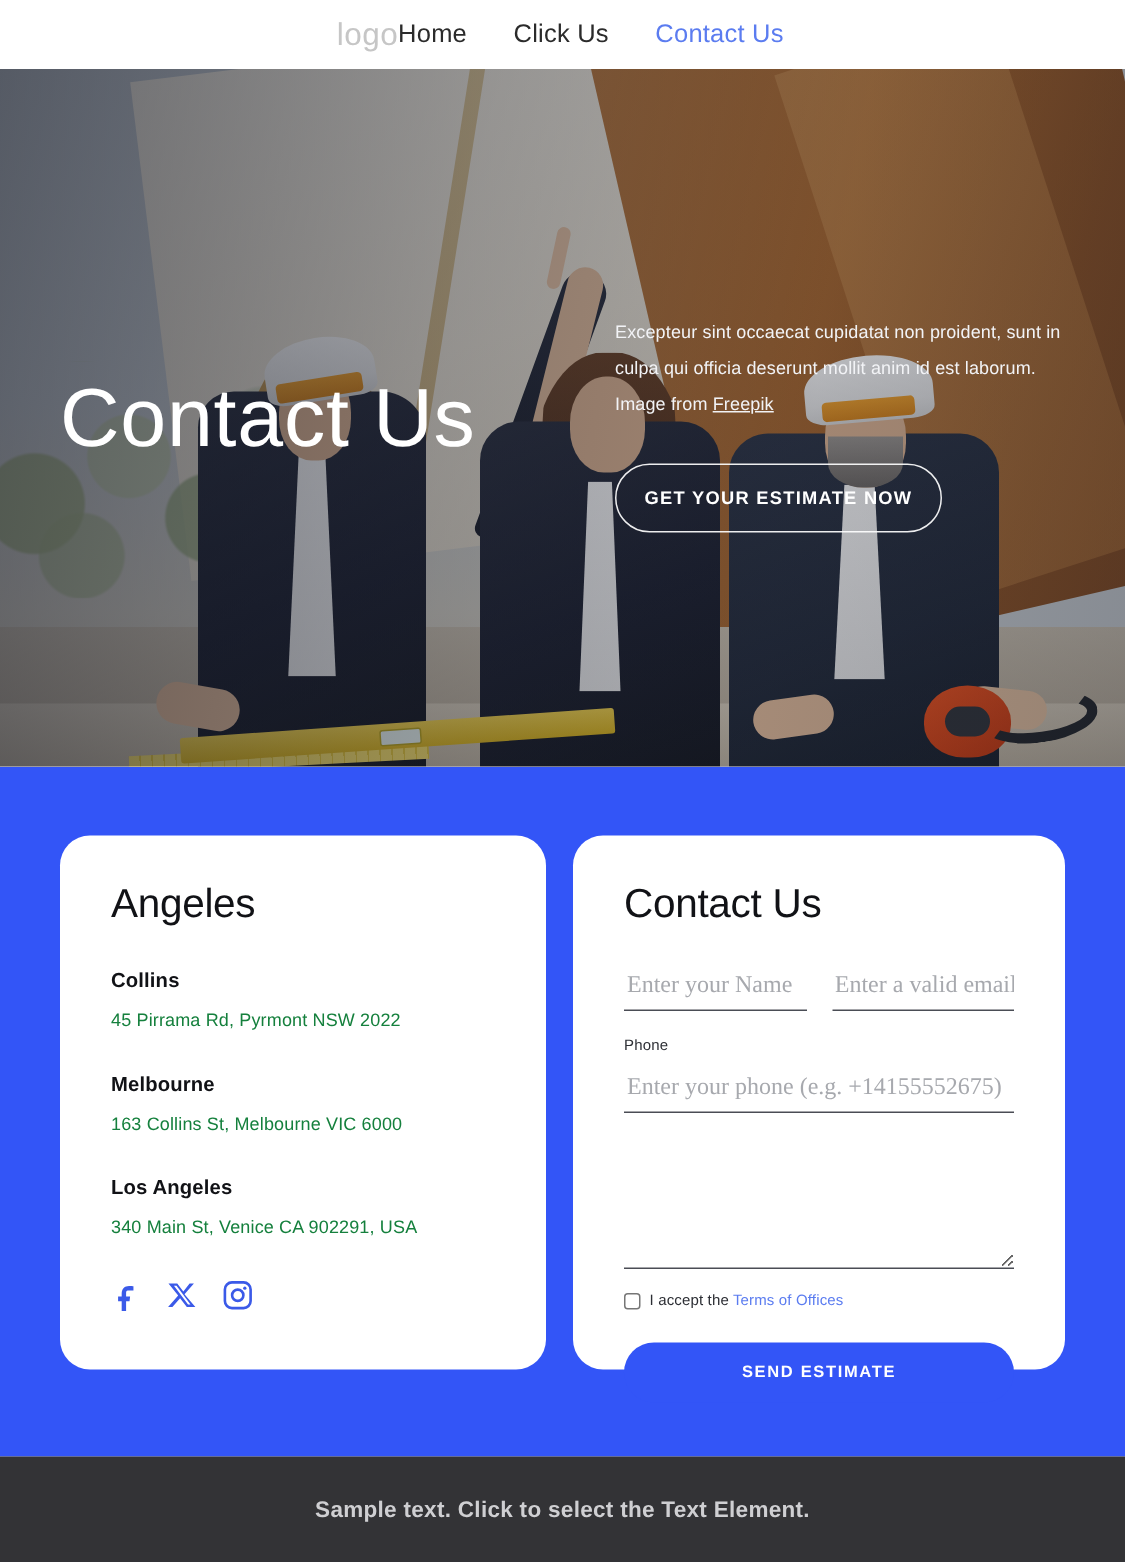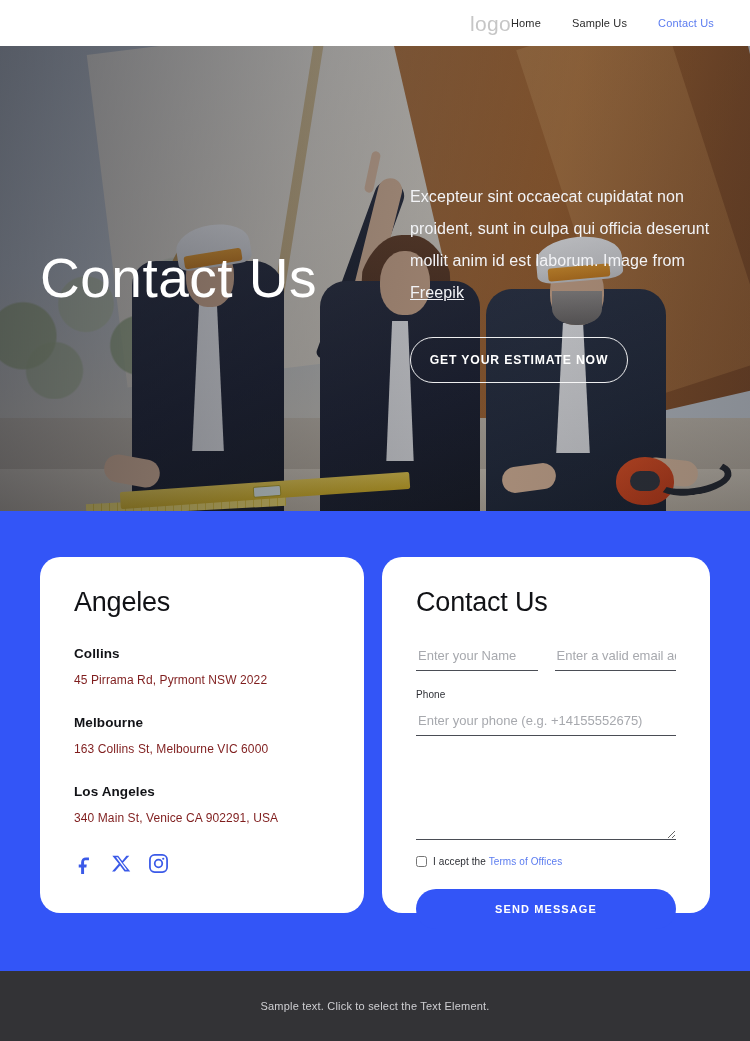--- a/index.html
+++ b/index.html
@@ -17,35 +17,35 @@
   }
 
   .page { width: 750px; height: 1041px; position: relative; }
 
   
   .site-header {
     height: 46px;
     background: #ffffff;
     display: flex;
     align-items: center;
-    justify-content: flex-end;
+    justify-content: center;
     padding: 0 36px 0 33px;
     position: relative;
     z-index: 20;
   }
   .logo {
     font-size: 21px;
     color: #c6c6c6;
     letter-spacing: .3px;
     font-weight: 400;
     line-height: 1;
   }
   .nav { display: flex; align-items: center; gap: 31px; }
   .nav-link {
-    font-size: 11px;
+    font-size: 17px;
     color: #2b2b2b;
     text-decoration: none;
     letter-spacing: .15px;
     white-space: nowrap;
   }
   .nav-link.active { color: #5b7cf0; }
 
   
   .hero {
     position: relative;
@@ -245,21 +245,21 @@
   .hero-left { width: 370px; }
   .hero-title {
     font-size: 55px;
     font-weight: 300;
     color: #ffffff;
     letter-spacing: .5px;
     line-height: 1.05;
   }
   .hero-right { width: 300px; padding-top: 6px; }
   .hero-text {
-    font-size: 16px;
+    font-size: 12px;
     line-height: 2.0;
     color: #f2f3f6;
     letter-spacing: .1px;
   }
   .hero-link { color: #f2f3f6; text-decoration: underline; }
   .cta-btn {
     display: flex; align-items: center; justify-content: center;
     width: 218px; height: 46px;
     margin-top: 28px;
     border: 1.6px solid rgba(255,255,255,.92);
@@ -297,40 +297,40 @@
   }
   .office-list { margin-top: 28px; }
   .office-city {
     font-size: 13.5px;
     font-weight: 700;
     color: #111216;
     letter-spacing: .1px;
   }
   .office-addr {
     font-size: 12px;
-    color: #7f1d1d;
+    color: #15803d;
     margin-top: 12px;
     margin-bottom: 28px;
     letter-spacing: .1px;
   }
   .socials { display: flex; align-items: center; gap: 16px; margin-top: 14px; }
   .social-icon { width: 21px; height: 21px; display: block; cursor: pointer; }
 
   
   .form { margin-top: 26px; }
   .row { display: flex; gap: 17px; }
   .field { flex: 1; position: relative; }
   .field input,
   .field textarea {
     width: 100%;
     border: none;
     border-bottom: 1.4px solid #4a4d55;
     background: transparent;
-    font-family: Liberation Sans, sans-serif;
-    font-size: 13px;
+    font-family: Liberation Serif, serif;
+    font-size: 16px;
     color: #222;
     padding: 4px 0 7px 2px;
     outline: none;
   }
   .field input::placeholder,
   .field textarea::placeholder { color: #a7a9ae; }
   .field-label {
     display: block;
     font-size: 10px;
     color: #2e3036;
@@ -371,35 +371,36 @@
 
   
   .site-footer {
     height: 70px;
     background: #333336;
     display: flex;
     align-items: center;
     justify-content: center;
   }
   .footer-text {
-    font-size: 11px;
+    font-size: 15px;
     color: #cfcfd2;
     letter-spacing: .2px;
+    font-weight: bold;
   }
 </style>
 </head>
 <body>
 
 <div class="page">
 
   <header class="site-header">
     <div class="logo">logo</div>
     <nav class="nav">
       <a href="#" class="nav-link">Home</a>
-      <a href="#" class="nav-link">Sample Us</a>
+      <a href="#" class="nav-link">Click Us</a>
       <a href="#" class="nav-link active">Contact Us</a>
     </nav>
   </header>
 
   <section class="hero">
     <div class="hero-photo">
       <div class="bg-sky"></div>
       <div class="bg-wall-left"></div>
       <div class="bg-ceiling"></div>
       <div class="bg-beam"></div>
@@ -512,21 +513,21 @@
 
         <div class="field field-message">
           <textarea placeholder="" style=""></textarea>
         </div>
 
         <div class="accept-row">
           <input type="checkbox" style="">
           <span class="accept-text"><span>I accept the </span><a href="#" class="tos-link">Terms of Offices</a></span>
         </div>
 
-        <button class="send-btn">SEND MESSAGE</button>
+        <button class="send-btn">SEND ESTIMATE</button>
       </div>
     </div>
 
   </section>
 
   <footer class="site-footer">
     <div class="footer-text">Sample text. Click to select the Text Element.</div>
   </footer>
 
 </div>

